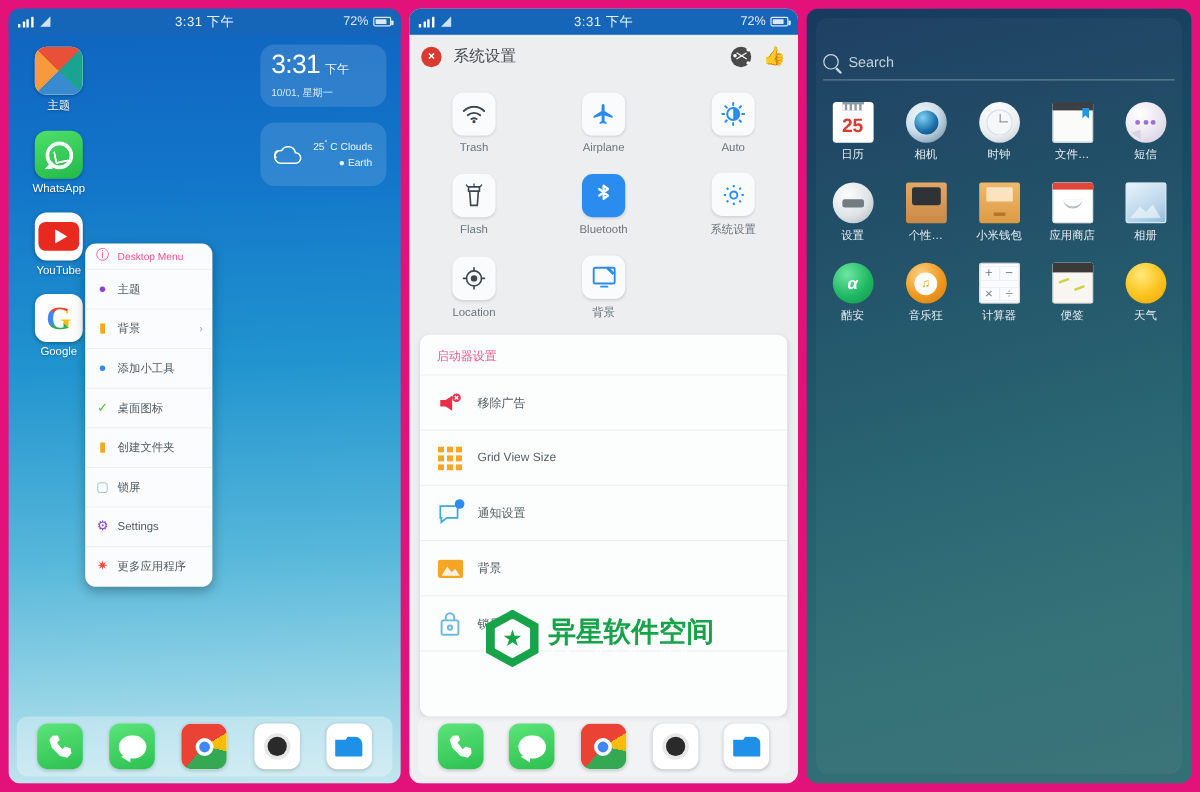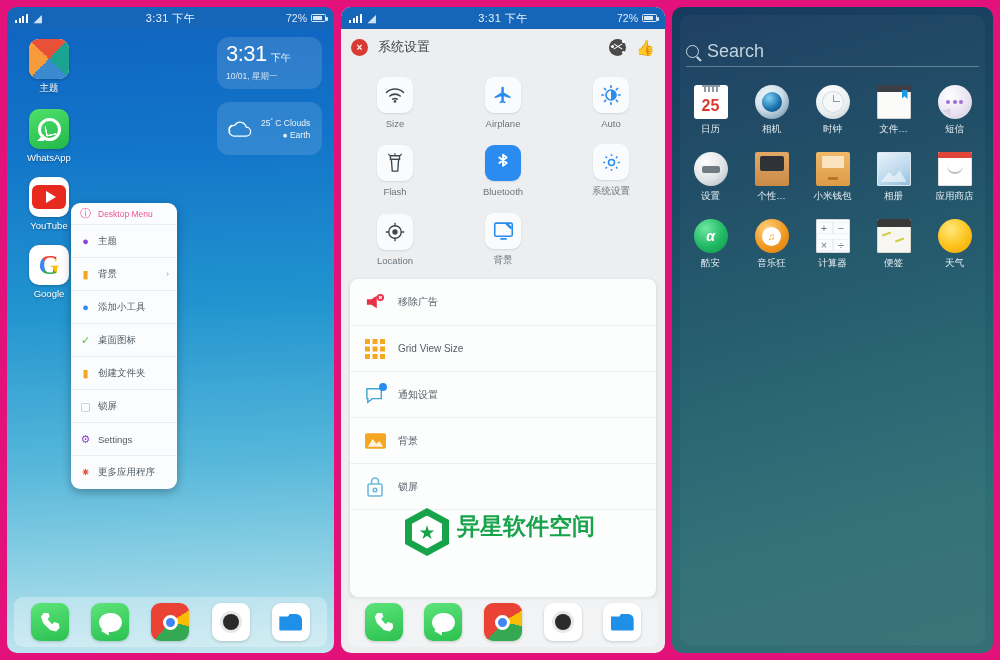--- a/index.html
+++ b/index.html
@@ -172,21 +172,21 @@
 
   
   #panel-drawer .bg { position:absolute; inset:0;
     background: linear-gradient(165deg,#173a5e 0%,#1a4a63 28%,#23616e 58%,#2d6d74 78%,#356f75 100%); }
   #panel-drawer .sheet { position:absolute; left:8px; right:8px; top:8px; bottom:8px;
     background: rgba(255,255,255,.035); border-radius:10px; }
   .search-row { position:absolute; left:14px; right:14px; top:30px; height:30px;
     border-bottom:1px solid rgba(255,255,255,.30); display:flex; align-items:center; gap:8px; }
   .search-ic { width:13px;height:13px;border:1.5px solid #c9d6de; border-radius:50%; position:relative; flex:none;}
   .search-ic::after{content:"";position:absolute;right:-4px;bottom:-3px;width:6px;height:1.6px;background:#c9d6de;transform:rotate(45deg);}
-  .search-txt { font-size:18px; color:#c4d2db; }
+  .search-txt { font-size:12px; color:#c4d2db; }
 
   .drawer-grid { position:absolute; left:8px; right:8px; top:78px;
     display:grid; grid-template-columns:repeat(5,1fr); row-gap:16px; }
   .dg-item { display:flex; flex-direction:column; align-items:center; gap:4px; }
   .dg-ic { width:34px; height:34px; position:relative; display:flex; align-items:center; justify-content:center; }
   .dg-lbl { font-size:9.5px; color:#e6eef3; white-space:nowrap; }
 
   
   .a-cal{ background:#fff; border-radius:3px; overflow:hidden; display:flex; flex-direction:column;}
   .a-cal .top{height:7px;background:#8f99a3; display:flex; gap:2px; justify-content:center; align-items:flex-end;}
@@ -430,21 +430,21 @@
         <div class="tg-box">
           <svg width="20" height="15" viewBox="0 0 20 15">
               <g fill="none" stroke="#3d4850" stroke-width="1.6" stroke-linecap="round">
             <path d="M1.5 4.5 A12 12 0 0 1 18.5 4.5"></path>
                 <path d="M4.8 8 A8 8 0 0 1 15.2 8"></path>
                 <path d="M7.8 11.2 A4 4 0 0 1 12.2 11.2"></path>
               </g>
             <circle cx="10" cy="13.4" r="1.3" fill="#3d4850"></circle>
             </svg>
         </div>
-        <div class="tg-lbl">Size</div>
+        <div class="tg-lbl">Trash</div>
       </div>
       <div class="tg">
         <div class="tg-box">
           <svg width="20" height="20" viewBox="0 0 24 24" fill="#2b8cf0">
               <path d="M21 16v-2l-8-5V3.5a1.5 1.5 0 0 0-3 0V9l-8 5v2l8-2.5V19l-2 1.5V22l3.5-1 3.5 1v-1.5L13 19v-5.5z"></path>
             </svg>
         </div>
         <div class="tg-lbl">Airplane</div>
       </div>
       <div class="tg">
@@ -510,20 +510,21 @@
               <rect x="2" y="2" width="20" height="15" rx="1.5" fill="none" stroke="#2b8cf0" stroke-width="1.8"></rect>
           <path d="M16 1l6 6-2 2-6-6z" fill="#2b8cf0"></path>
               <path d="M9 20h6" stroke="#2b8cf0" stroke-width="1.8" stroke-linecap="round"></path>
             </svg>
         </div>
         <div class="tg-lbl">背景</div>
       </div>
     </div>
 
     <div class="launcher-card">
+      <div class="lc-head">启动器设置</div>
 
       <div class="lc-row">
         <span class="lc-ic">
           <svg width="20" height="18" viewBox="0 0 22 20">
               <path d="M2 7h5l6-4v14l-6-4H2z" fill="#e8304a"></path>
           <circle cx="17" cy="5" r="4" fill="#e8304a"></circle>
               <path d="M15.4 3.4l3.2 3.2M18.6 3.4l-3.2 3.2" stroke="#fff" stroke-width="1.3"></path>
             </svg>
         </span>
         <span>移除广告</span>
@@ -662,28 +663,28 @@
       </div>
       <div class="dg-item">
         <div class="dg-ic a-person"></div>
         <div class="dg-lbl">个性…</div>
       </div>
       <div class="dg-item">
         <div class="dg-ic a-wallet"></div>
         <div class="dg-lbl">小米钱包</div>
       </div>
       <div class="dg-item">
+        <div class="dg-ic a-store">
+            <span class="sm"></span>
+          </div>
+        <div class="dg-lbl">应用商店</div>
+      </div>
+      <div class="dg-item">
         <div class="dg-ic a-album"></div>
         <div class="dg-lbl">相册</div>
-      </div>
-      <div class="dg-item">
-        <div class="dg-ic a-store">
-            <span class="sm"></span>
-          </div>
-        <div class="dg-lbl">应用商店</div>
       </div>
 
       <div class="dg-item">
         <div class="dg-ic a-coolapk">α</div>
         <div class="dg-lbl">酷安</div>
       </div>
       <div class="dg-item">
         <div class="dg-ic a-music">
             <span class="mm">♫</span>
           </div>

